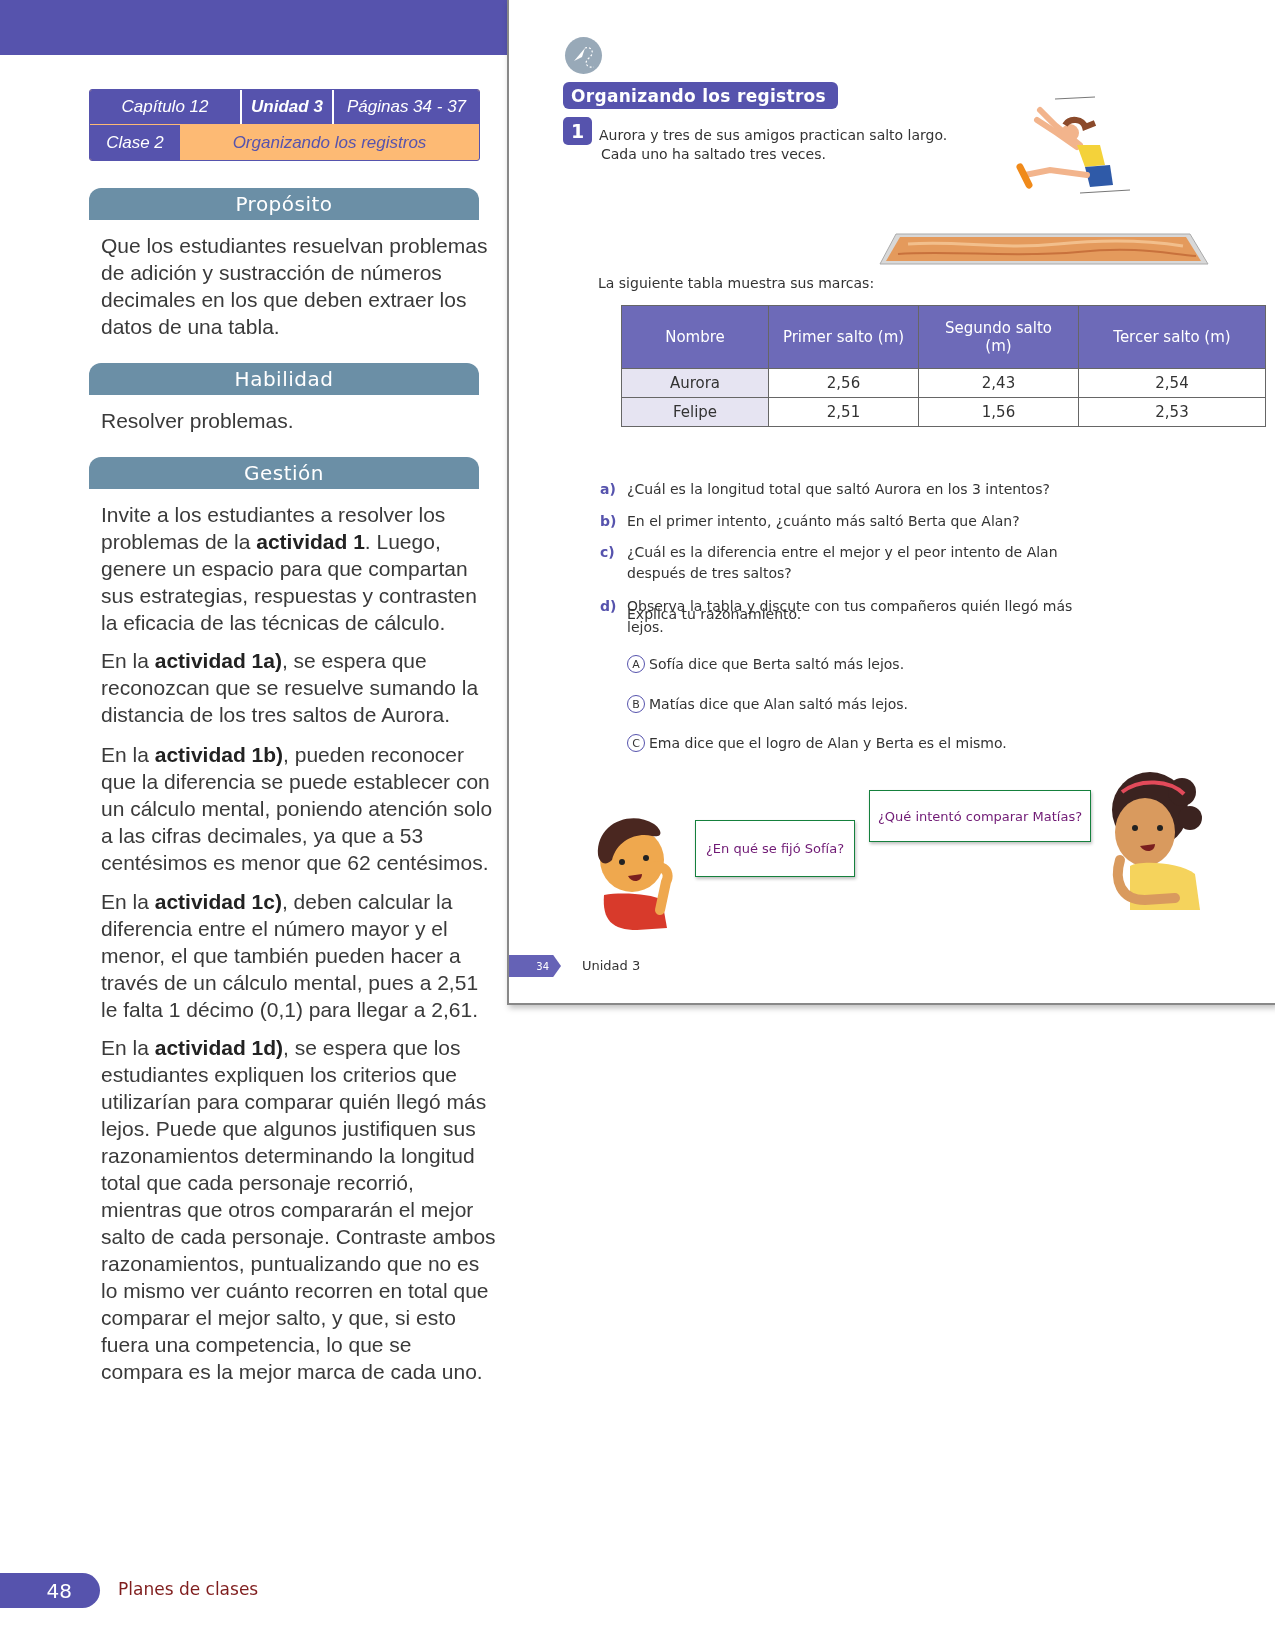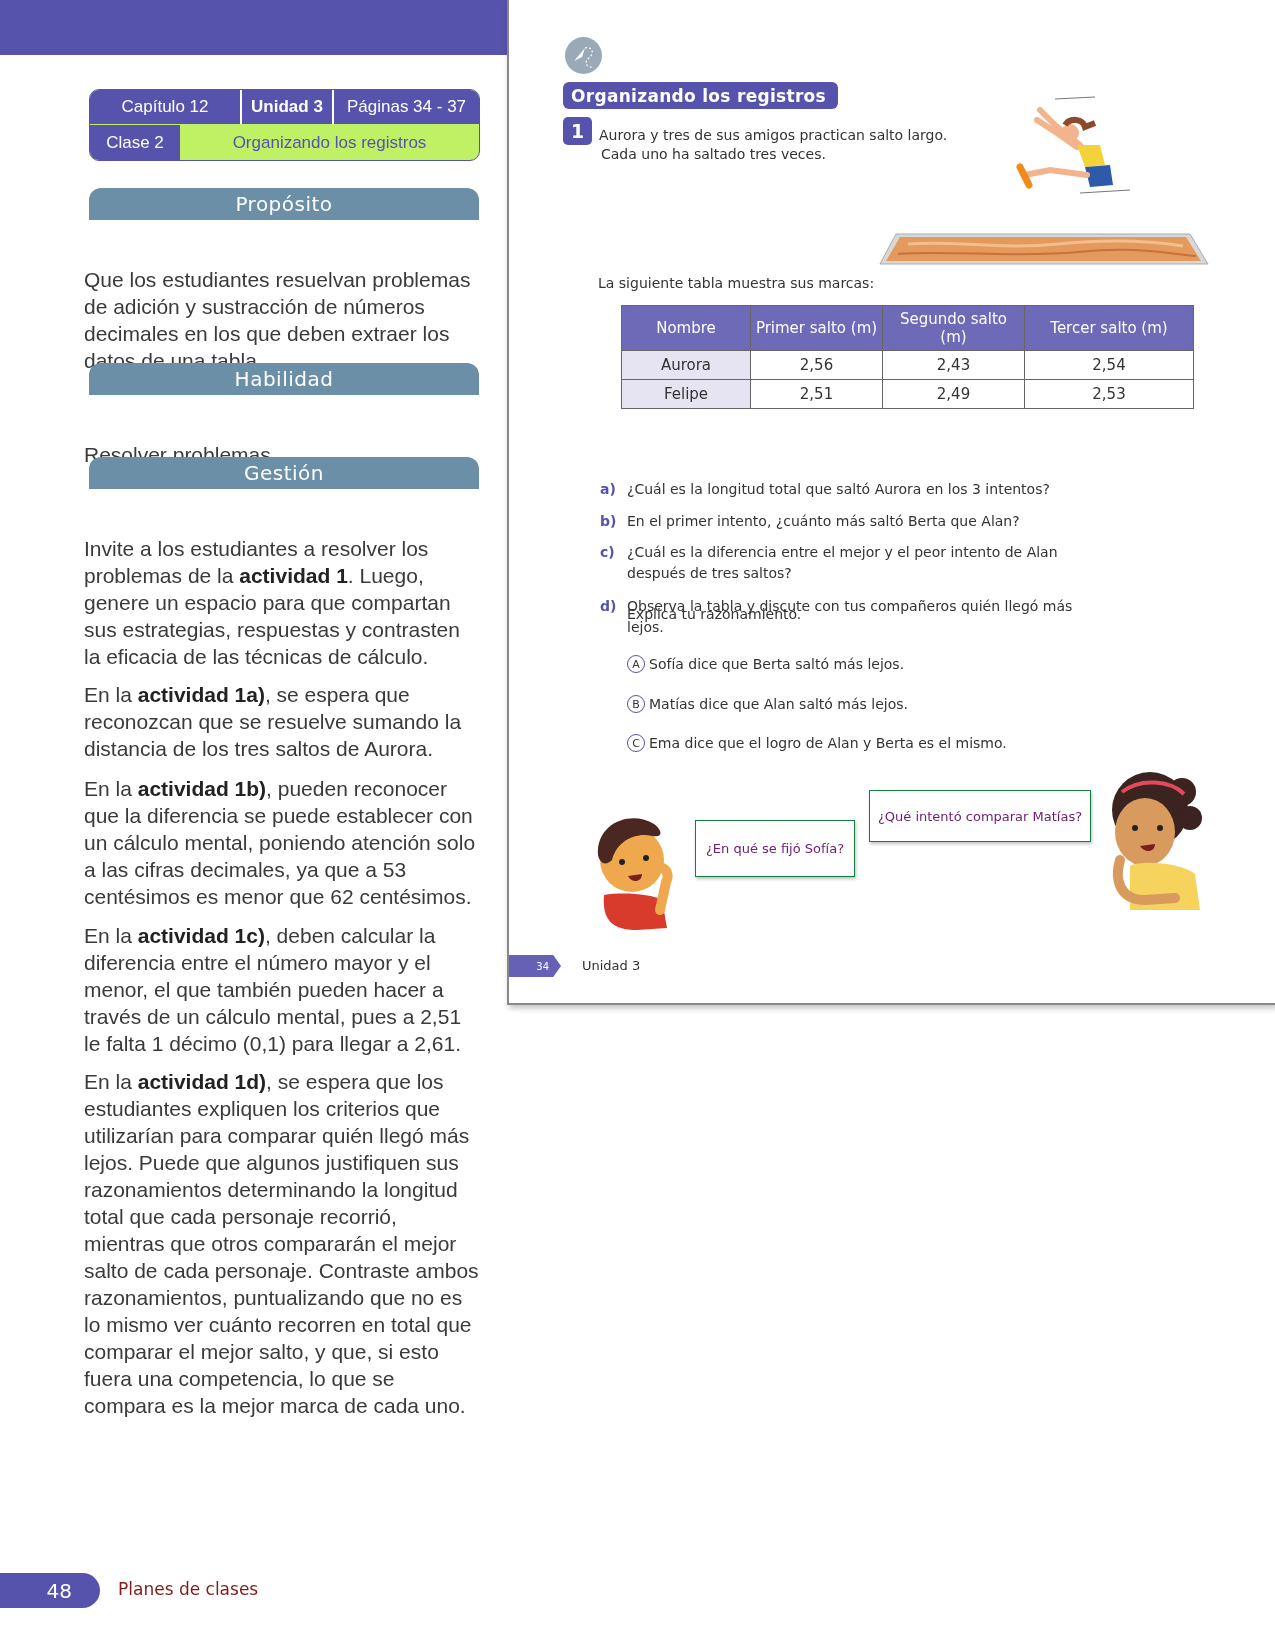--- a/index.html
+++ b/index.html
@@ -1,53 +1,53 @@
 <!DOCTYPE html>
 <html><head>
 <meta charset="utf-8">
 <style>
   html, body { margin:0; padding:0; }
   body { width:1275px; height:1650px; position:relative; background:#ffffff; overflow:hidden;
          font-family:"DejaVu Sans", sans-serif; color:#333; }
   .topband { position:absolute; left:0; top:0; width:507px; height:55px; background:#5653ad; }
   .infobox { position:absolute; left:89px; top:89px; width:389px; height:70px; border:1px solid #5653ad;
-             border-radius:10px; overflow:hidden; background:#bef264; }
+             border-radius:3px; overflow:hidden; background:#fdba74;font-style:italic; }
   .inforow1 { position:absolute; left:0; top:0; width:100%; height:34px; background:#5653ad; display:flex; }
   .inforow1 div { color:#fff; font-family:"Liberation Sans", sans-serif; font-size:17px; display:flex;
                   align-items:center; justify-content:center; height:34px; }
   .inforow1 .c1 { width:150px; border-right:2px solid #fff; }
   .inforow1 .c2 { width:90px; border-right:2px solid #fff; font-weight:bold; }
   .inforow1 .c3 { flex:1; }
   .inforow2 { position:absolute; left:0; top:35px; width:100%; height:35px; display:flex; }
   .inforow2 .c1 { width:90px; background:#5653ad; color:#fff; font-family:"Liberation Sans", sans-serif; font-size:17px;
                   display:flex; align-items:center; justify-content:center; }
   .inforow2 .c2 { flex:1; color:#5653ad; font-family:"Liberation Sans", sans-serif; font-size:17px;
                   display:flex; align-items:center; justify-content:center; }
   .sechead { position:absolute; left:89px; width:390px; height:32px; background:#6b8fa6; color:#fff;
              border-radius:12px 12px 0 0; font-family:"DejaVu Sans", sans-serif; font-size:20px;
              display:flex; align-items:center; justify-content:center; letter-spacing:0.5px; }
-  .para { position:absolute; left:84px; width:395px; font-family:"Liberation Sans", sans-serif; font-size:21px;
-          line-height:27px; color:#3a3a3a;margin-top:34px; }
+  .para { position:absolute; left:101px; width:395px; font-family:"Liberation Sans", sans-serif; font-size:21px;
+          line-height:27px; color:#3a3a3a; }
   .para b { color:#222; }
   .footer-left-tab { position:absolute; left:0; top:1573px; width:100px; height:35px; background:#5653ad;
                      border-radius:0 18px 18px 0; color:#fff; font-size:20px; display:flex; align-items:center;
                      justify-content:flex-end; padding-right:28px; box-sizing:border-box; }
   .footer-left-label { position:absolute; left:118px; top:1579px; font-size:17px; color:#7f1d1d; }
 
   
   .rpage { position:absolute; left:507px; top:0; width:767px; height:1003px; background:#fff;
            border-left:2px solid #888; border-bottom:2px solid #888; box-shadow:2px 3px 6px rgba(0,0,0,0.25); }
   .r-icon { position:absolute; left:565px; top:37px; width:37px; height:37px; border-radius:50%; background:#98a9b8; }
   .r-title { position:absolute; left:563px; top:82px; height:27px; padding:0 12px 0 8px; background:#5653ad; color:#fff;
              border-radius:6px; font-size:17px; font-weight:bold; display:flex; align-items:center; letter-spacing:0.3px; }
   .r-num { position:absolute; left:563px; top:117px; width:29px; height:28px; background:#5653ad; color:#fff; border-radius:5px;
            font-size:19px; font-weight:bold; display:flex; align-items:center; justify-content:center; }
   .r-text { position:absolute; font-size:14px; color:#333; line-height:20px; }
   .r-table { position:absolute; left:621px; top:305px; border-collapse:collapse; font-size:15px; }
-  .r-table th { background:#6d6ab8; color:#fff; font-weight:normal; height:28px; border:1px solid #666; padding:4px; }
+  .r-table th { background:#6d6ab8; color:#fff; font-weight:normal; height:28px; border:1px solid #666; padding:13px; }
   .r-table td { height:28px; border:1px solid #666; text-align:center; padding:0; color:#333; }
   .r-table td.name { background:#e6e4f2; }
   .q { position:absolute; left:600px; font-size:14px; color:#333; line-height:21px; }
   .q .lbl { position:absolute; left:0; color:#5653ad; font-weight:bold; }
   .q .txt { position:absolute; left:27px; width:480px; }
   .opt { position:absolute; left:627px; font-size:14px; color:#333; display:flex; align-items:center; }
   .opt .circ { width:16px; height:16px; border:1px solid #5653ad; border-radius:50%; font-size:11px; display:inline-flex;
                align-items:center; justify-content:center; margin-right:4px; color:#333; }
   .bubble { position:absolute; background:#fff; border:1px solid #15803d; border-radius:0; box-shadow:1px 2px 3px rgba(0,0,0,0.25);
             font-size:13px; color:#701a75; display:flex; align-items:center; justify-content:center; }
@@ -151,21 +151,21 @@
   <tbody>
     <tr>
       <td class="name">Aurora</td>
       <td>2,56</td>
       <td>2,43</td>
       <td>2,54</td>
     </tr>
     <tr>
       <td class="name">Felipe</td>
       <td>2,51</td>
-      <td>2,49</td>
+      <td>1,56</td>
       <td>2,53</td>
     </tr>
   </tbody>
 </table>
 
 <div class="q" style="top:479px;">
   <span class="lbl">a)</span>
   <span class="txt">¿Cuál es la longitud total que saltó Aurora en los 3 intentos?</span>
 </div>
 <div class="q" style="top:511px;">

